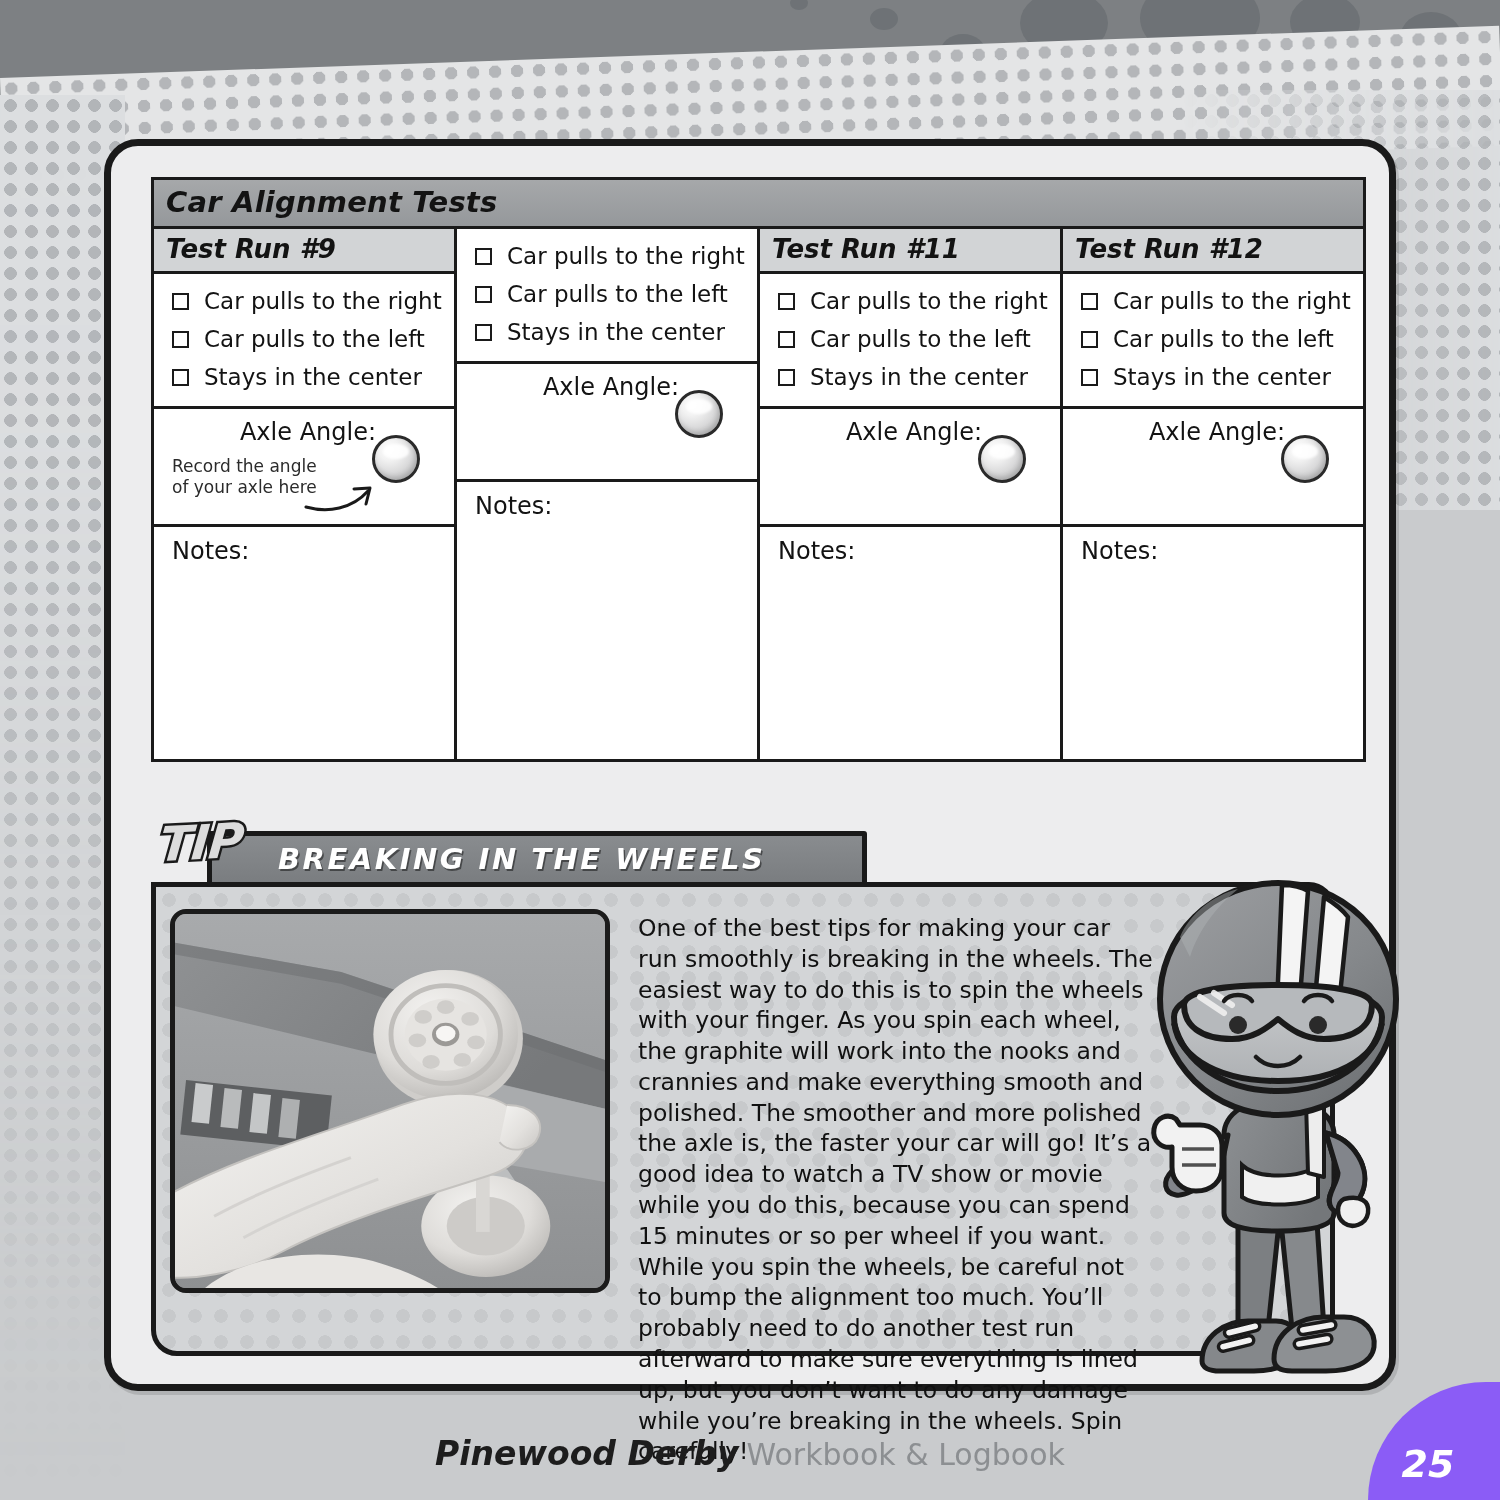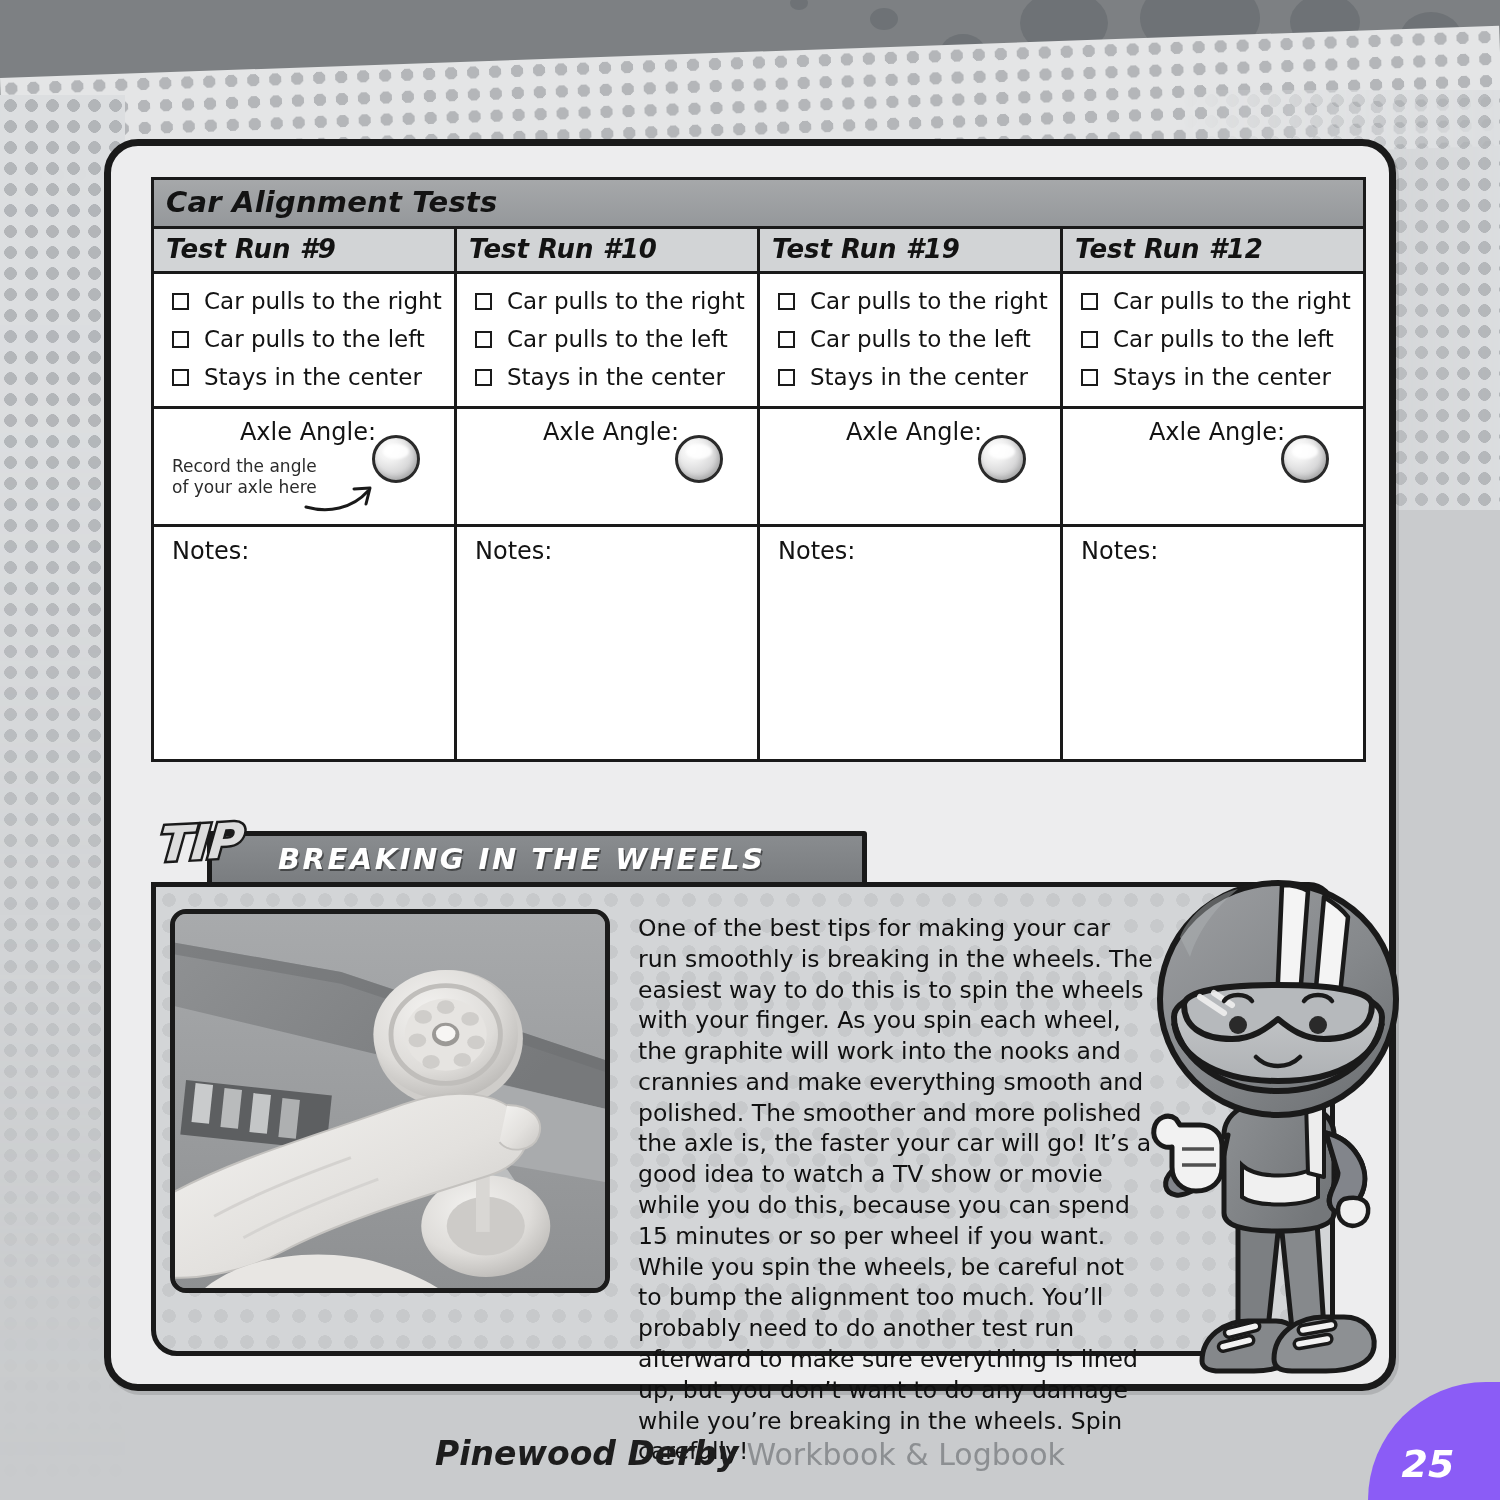--- a/index.html
+++ b/index.html
@@ -363,21 +363,20 @@
             </svg>
             <div class="axle-knob"></div>
           </div>
 
           <div class="cell-notes">
             <span>Notes:</span>
           </div>
         </div>
 
         <div class="tcol">
-          <div class="col-head">Test Run #10</div>
 
           <div class="cell-checks">
             <div class="chk-row">
               <span class="chk-box"></span>
               <span>Car pulls to the right</span>
             </div>
             <div class="chk-row">
               <span class="chk-box"></span>
               <span>Car pulls to the left</span>
             </div>
@@ -391,21 +390,21 @@
             <div class="axle-label">Axle Angle:</div>
             <div class="axle-knob"></div>
           </div>
 
           <div class="cell-notes">
             <span>Notes:</span>
           </div>
         </div>
 
         <div class="tcol">
-          <div class="col-head">Test Run #19</div>
+          <div class="col-head">Test Run #11</div>
 
           <div class="cell-checks">
             <div class="chk-row">
               <span class="chk-box"></span>
               <span>Car pulls to the right</span>
             </div>
             <div class="chk-row">
               <span class="chk-box"></span>
               <span>Car pulls to the left</span>
             </div>

